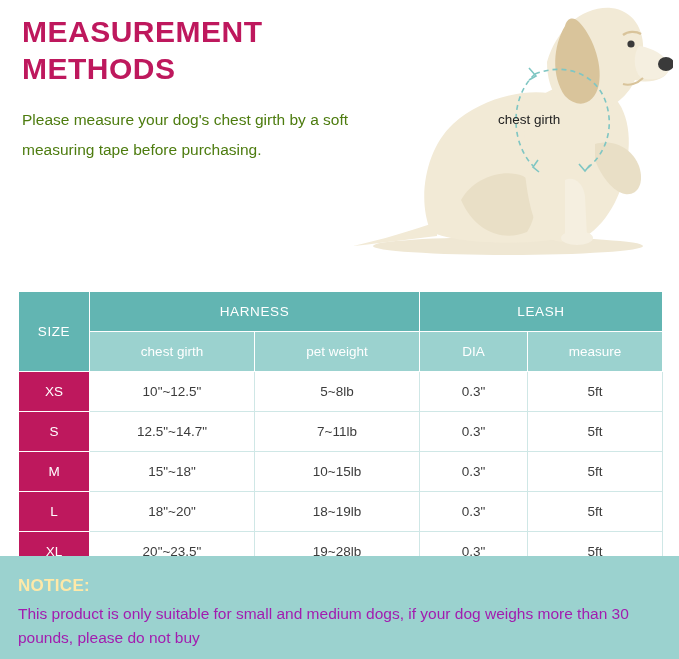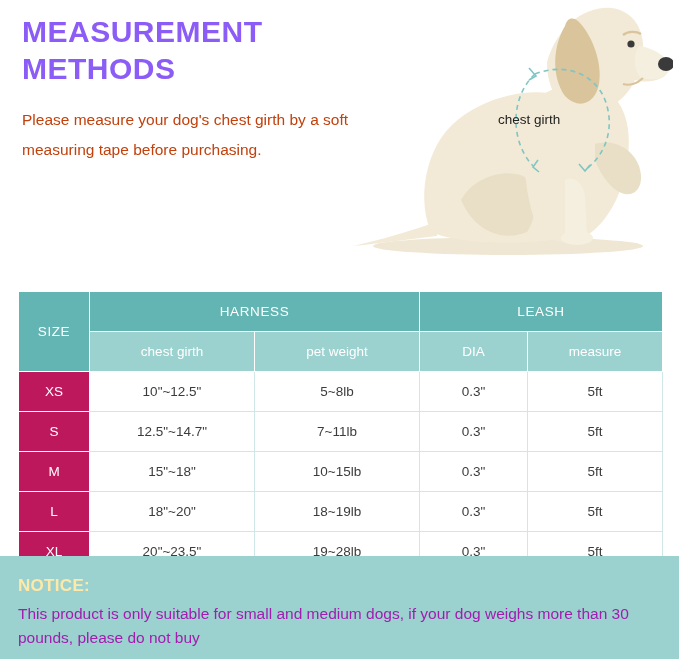--- a/index.html
+++ b/index.html
@@ -20,29 +20,29 @@
   .intro {
     position: absolute;
     left: 22px;
     top: 14px;
     width: 360px;
   }
   .title {
     font-size: 30px;
     line-height: 1.22;
     font-weight: bold;
-    color: #8b5cf6;
+    color: #be185d;
     letter-spacing: 0.5px;
     margin: 0 0 18px 0;
     text-transform: uppercase;
   }
   .intro-text {
     font-size: 15.5px;
     line-height: 1.95;
-    color: #c2410c;
+    color: #4d7c0f;
     margin: 0;
   }
 
   
   .dog-wrap {
     position: absolute;
     right: 6px;
     top: 0px;
     width: 340px;
     height: 272px;

